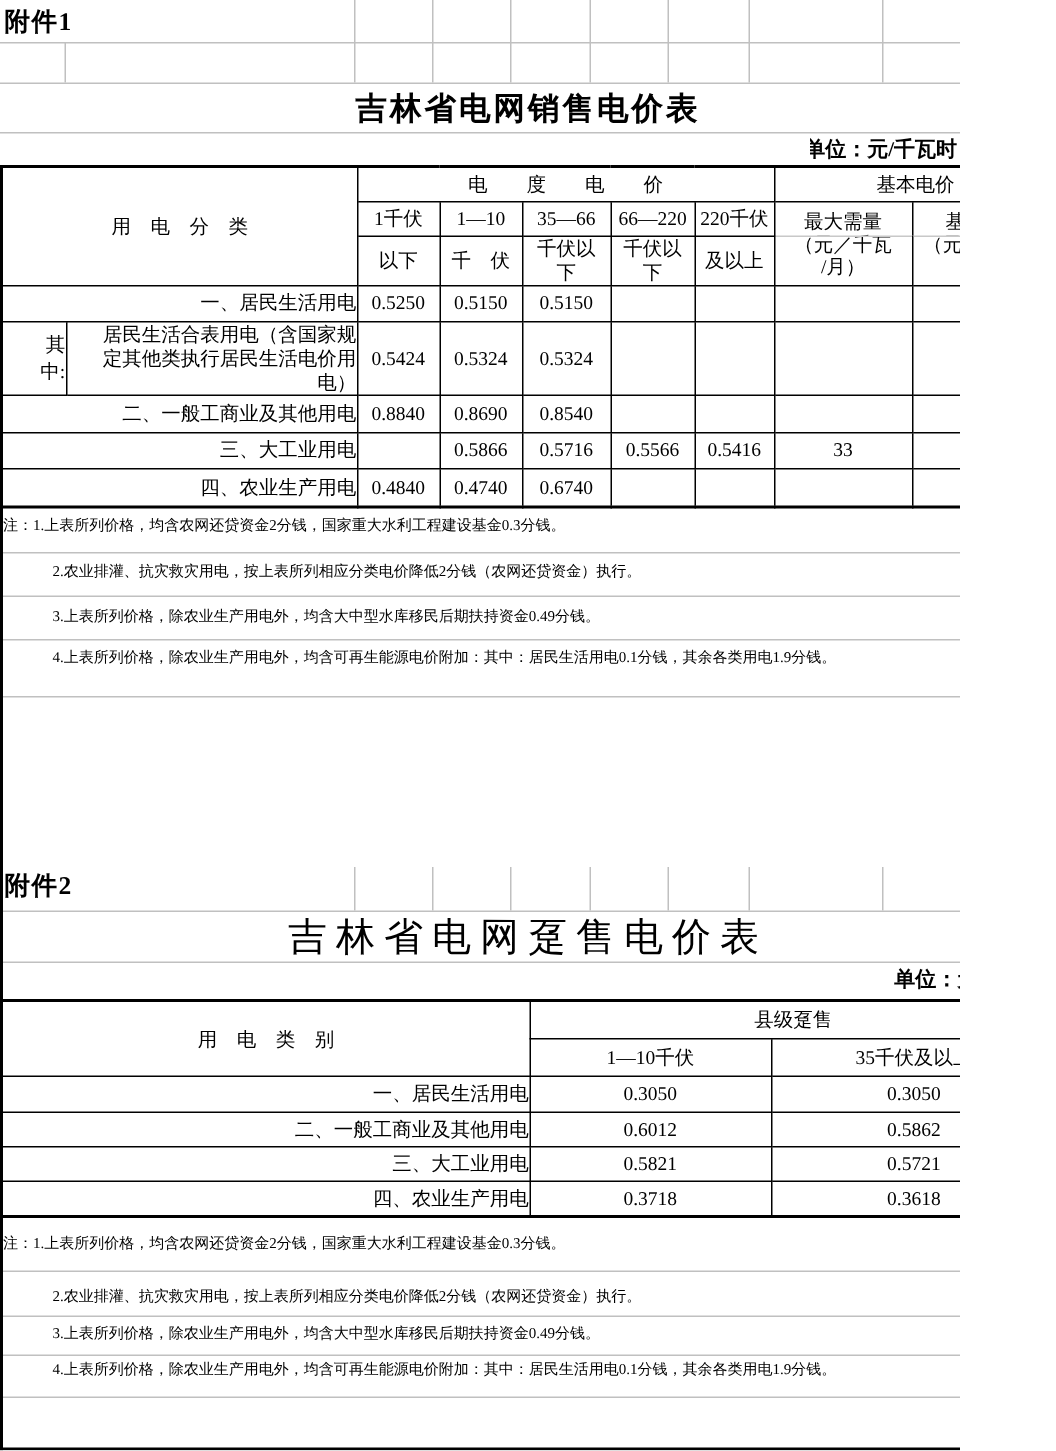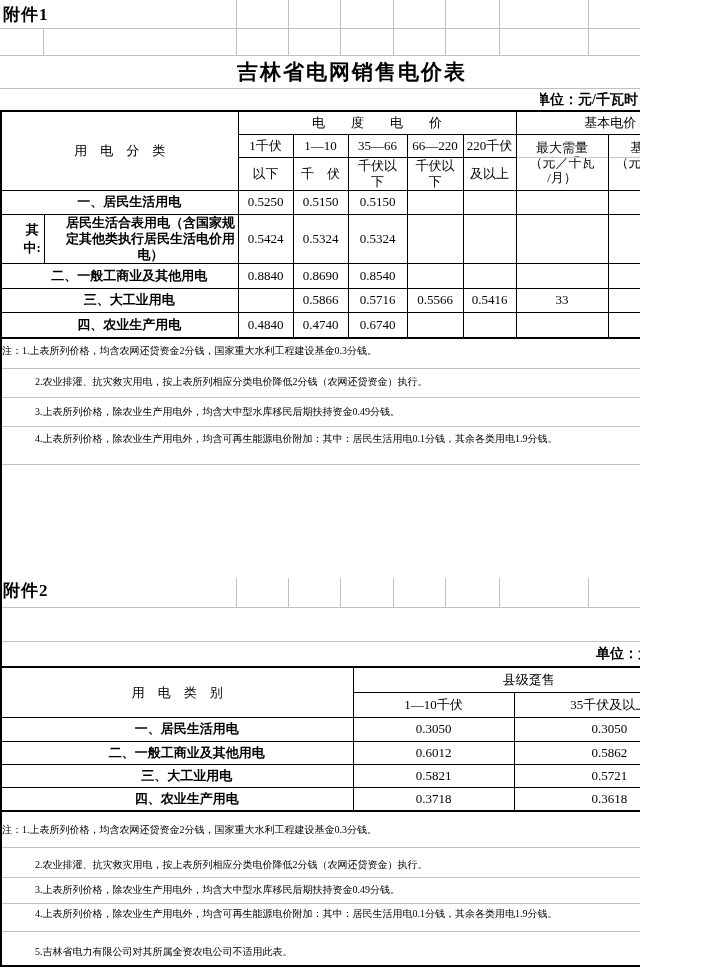--- a/index.html
+++ b/index.html
@@ -22,21 +22,21 @@
   .unit1-clip span{position:absolute;right:2px;top:3px;white-space:nowrap;font-size:14px;font-weight:bold;}
   .unit2{position:absolute;top:641px;left:0;width:698px;height:25px;line-height:25px;
          text-align:right;font-size:14px;font-weight:bold;}
 
   table{position:absolute;left:0;border-collapse:collapse;table-layout:fixed;width:704px;
         border:2px solid #000;}
   #table1{top:110px;}
   #table2{top:666px;}
   td,th{border:1px solid #000;font-size:13px;font-weight:normal;padding:0;overflow:hidden;}
   th{white-space:pre-line;line-height:15px;}
-  .lab{text-align:center;padding-left:19px;font-weight:bold;}
+  .lab{text-align:right;padding-left:19px;}
   .num{text-align:center;}
   .h23{height:23px}.h29{height:29px}.h24{height:24px}.h49{height:49px}
   .h25{height:25px}.h26{height:26px}
   .basic-merged{position:relative;vertical-align:middle;}
   .basic-merged::after{content:"";position:absolute;left:0;right:0;top:22px;height:1px;background:#c8c8c8;}
   .two-line{line-height:16px;margin-left:40px;}
 
   .note{position:absolute;left:0;width:702px;padding-left:2px;font-size:10px;line-height:17px;
         border-bottom:1px solid #c0c0c0;box-sizing:border-box;overflow:hidden;background:transparent;}
   .note.indent{text-indent:33px;}
@@ -168,20 +168,21 @@
   <div class="vl" style="left:340px;top:578px;height:29px"></div>
   <div class="vl" style="left:393px;top:578px;height:29px"></div>
   <div class="vl" style="left:445px;top:578px;height:29px"></div>
   <div class="vl" style="left:499px;top:578px;height:29px"></div>
   <div class="vl" style="left:588px;top:578px;height:29px"></div>
   <div class="hl" style="top:607px"></div>
   <div class="hl" style="top:641px"></div>
 
   <div class="att-label" style="top:579px">附件2</div>
 
+  <div class="t-title title2">吉林省电网趸售电价表</div>
 
   <div class="unit2">单位：元/千瓦时</div>
 
   <table id="table2">
     <colgroup>
       <col style="width:352px">
         <col style="width:161px">
         <col style="width:191px">
     </colgroup>
     <tbody>
@@ -213,17 +214,16 @@
       <td class="num">0.3718</td>
       <td class="num">0.3618</td>
     </tr>
   </tbody>
     </table>
 
   <div class="note" style="top:810px;height:38px;padding-top:11px">注：1.上表所列价格，均含农网还贷资金2分钱，国家重大水利工程建设基金0.3分钱。</div>
   <div class="note indent" style="top:848px;height:30px;padding-top:8px">2.农业排灌、抗灾救灾用电，按上表所列相应分类电价降低2分钱（农网还贷资金）执行。</div>
   <div class="note indent" style="top:878px;height:26px;padding-top:3px">3.上表所列价格，除农业生产用电外，均含大中型水库移民后期扶持资金0.49分钱。</div>
   <div class="note indent" style="top:904px;height:28px;padding-top:2px;line-height:15px;overflow:visible">4.上表所列价格，除农业生产用电外，均含可再生能源电价附加：其中：居民生活用电0.1分钱，其余各类用电1.9分钱。</div>
-  <div class="note indent" style="top:932px;height:33px;padding-top:11px;border-bottom:none">5.吉林省电力有限公司对其所属全资农电公司不适用此表。</div>
 
   <div class="blk-left"></div>
   <div class="blk-bottom"></div>
 </div>
 
 </body></html>

